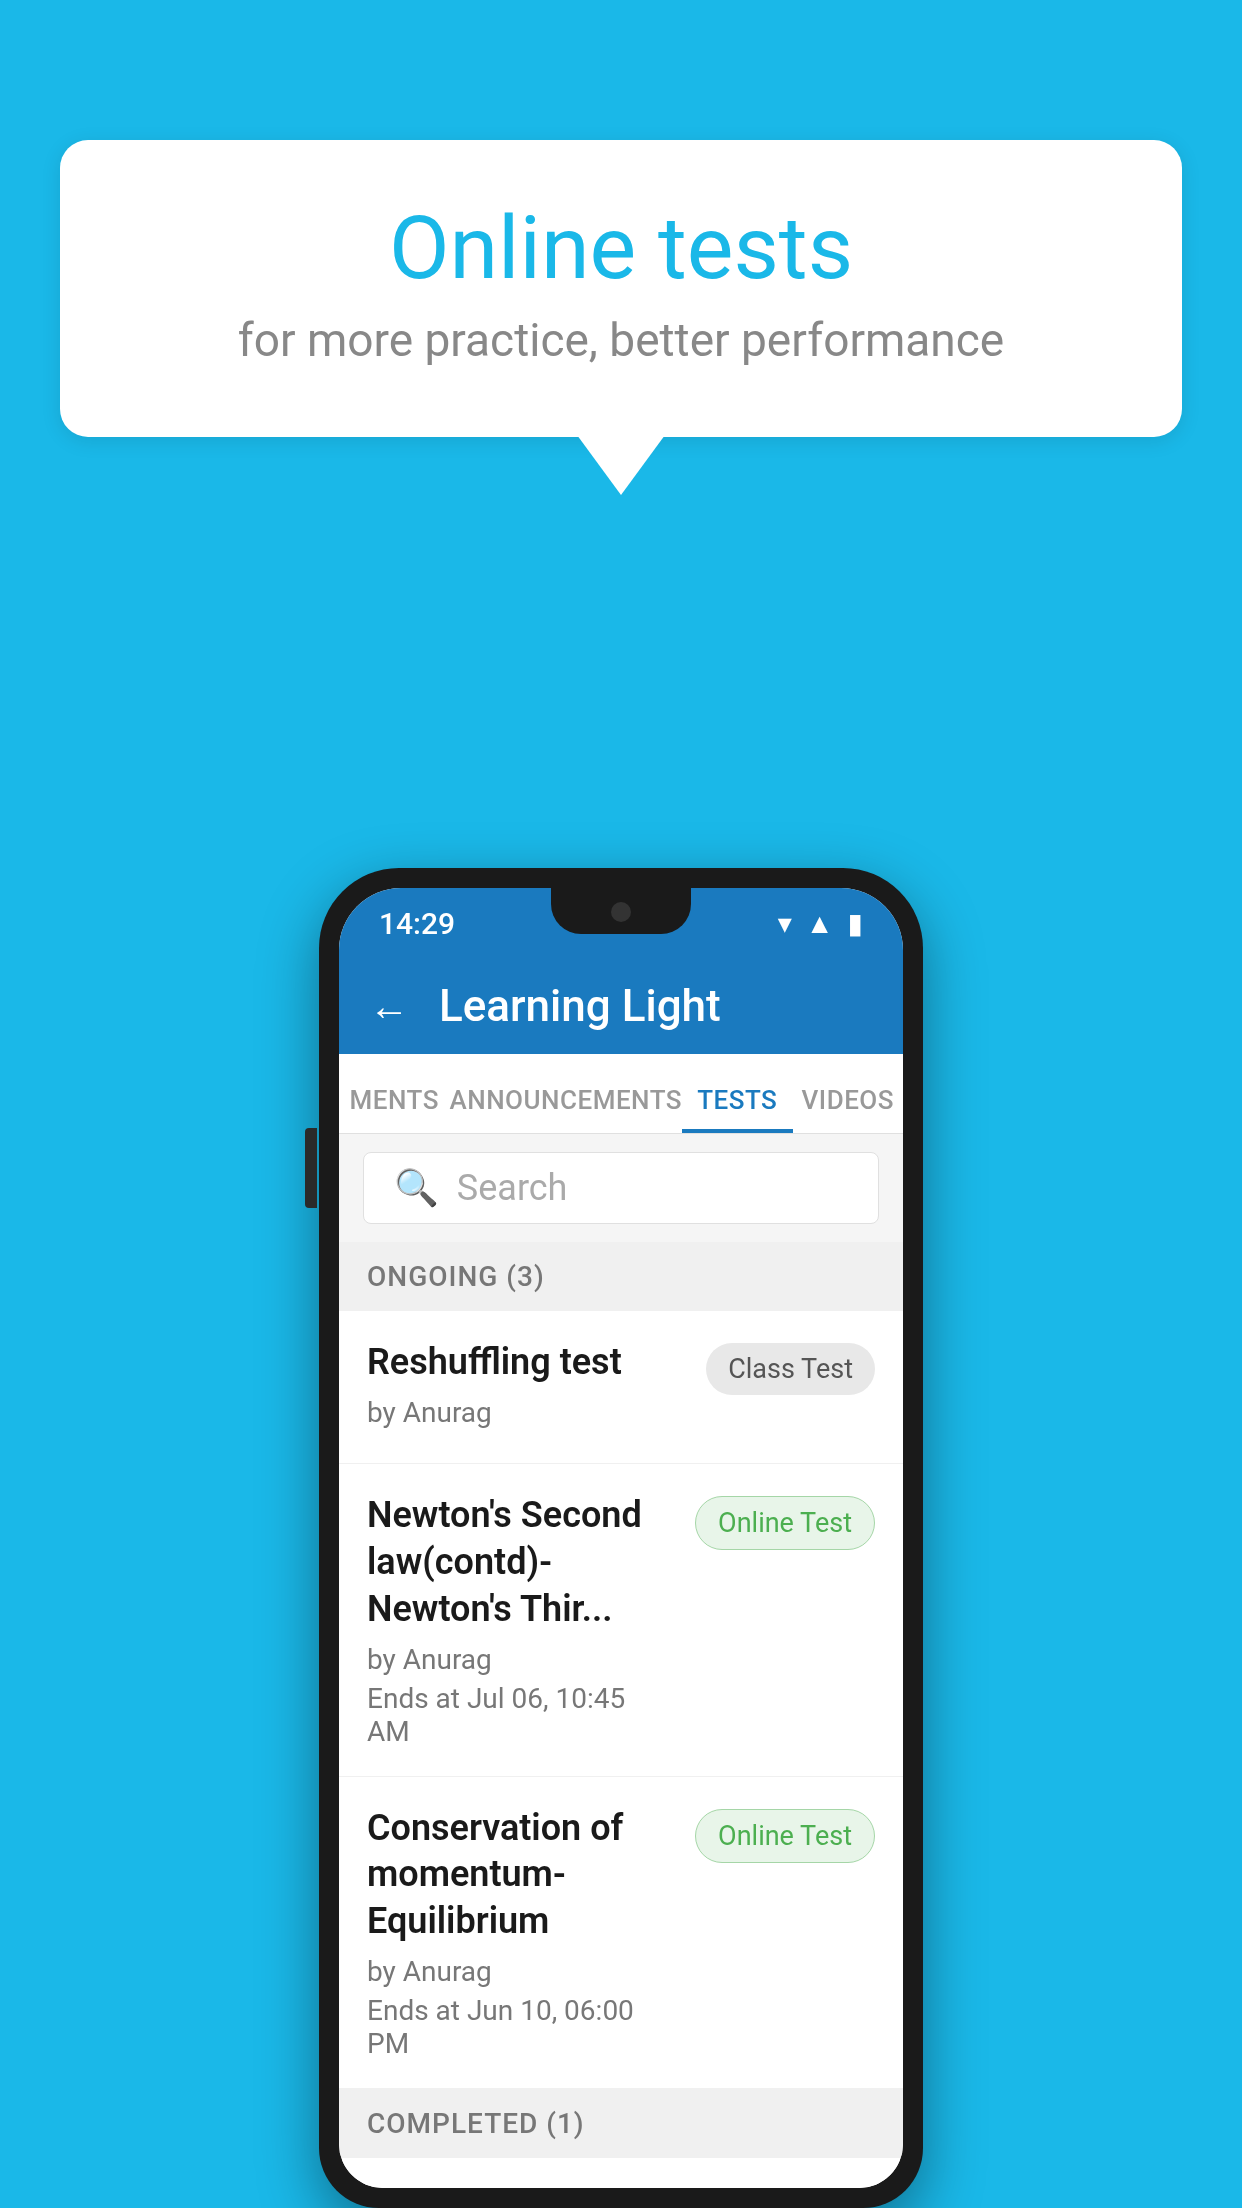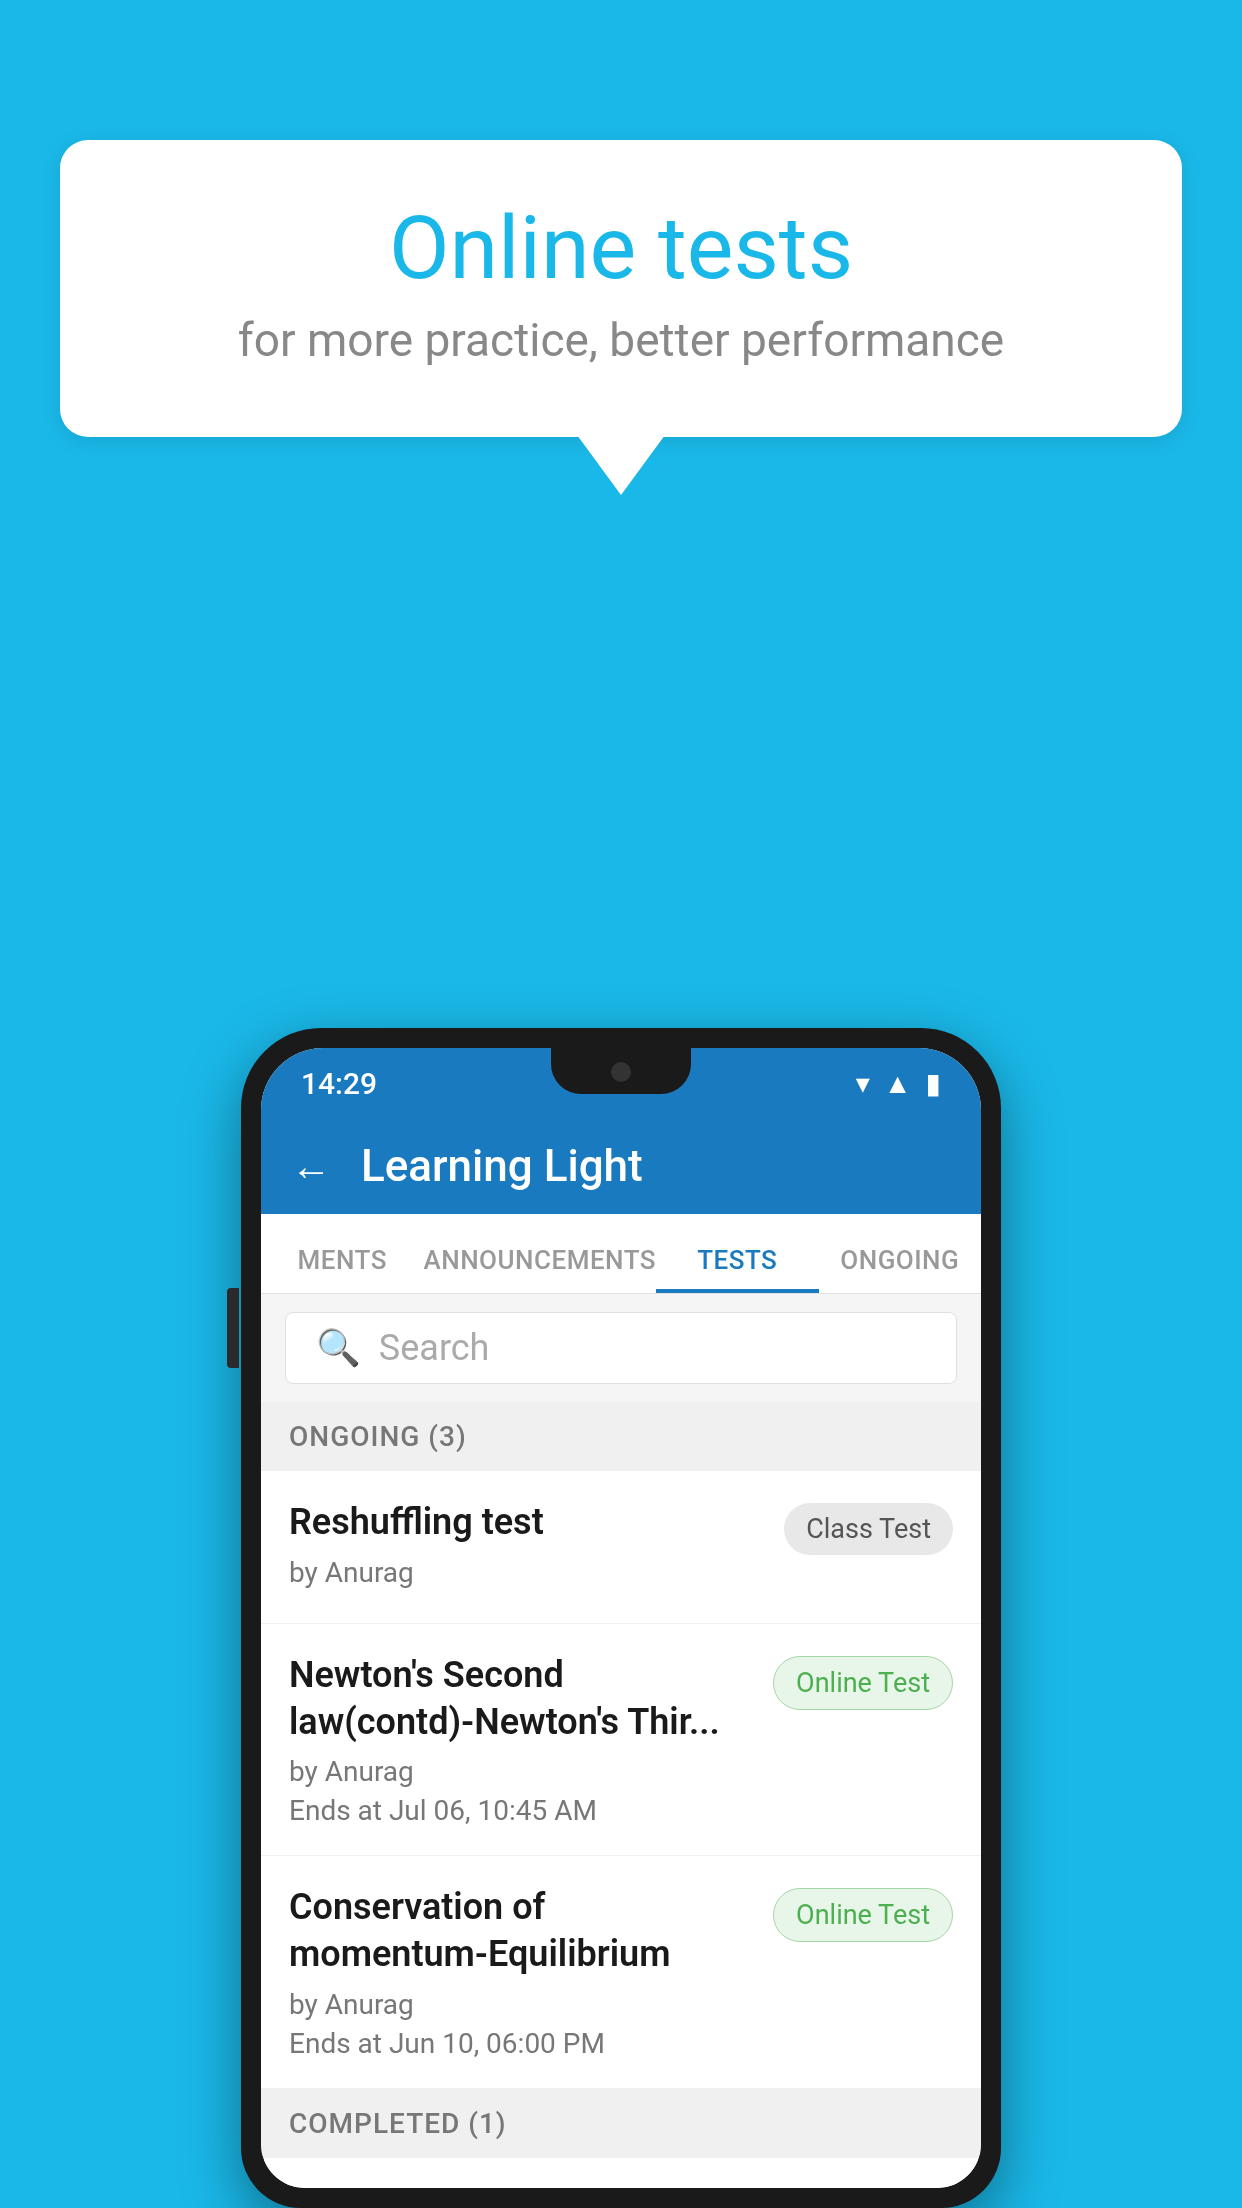--- a/index.html
+++ b/index.html
@@ -55,21 +55,21 @@
       border-top: 60px solid white;
       margin-top: -2px;
     }
 
     
     .phone-wrapper {
       position: absolute;
       bottom: 0;
       left: 50%;
       transform: translateX(-50%);
-      width: 760px;
+      width: 604px;
     }
 
     .phone {
       background: #1a1a1a;
       border-radius: 80px 80px 60px 60px;
       padding: 20px;
       position: relative;
       box-shadow: 0 20px 60px rgba(0,0,0,0.4);
     }
 
@@ -335,21 +335,21 @@
 
       <div class="app-bar">
         <span class="back-arrow">←</span>
         <span class="app-title">Learning Light</span>
       </div>
 
       <div class="tabs">
         <div class="tab">MENTS</div>
         <div class="tab">ANNOUNCEMENTS</div>
         <div class="tab active">TESTS</div>
-        <div class="tab">ONGOING</div>
+        <div class="tab">VIDEOS</div>
       </div>
 
       <div class="search-container">
         <div class="search-bar">
           <span class="search-icon-svg">🔍</span>
           <span class="search-placeholder">Search</span>
         </div>
       </div>
 
       <div class="section-header">ONGOING (3)</div>

